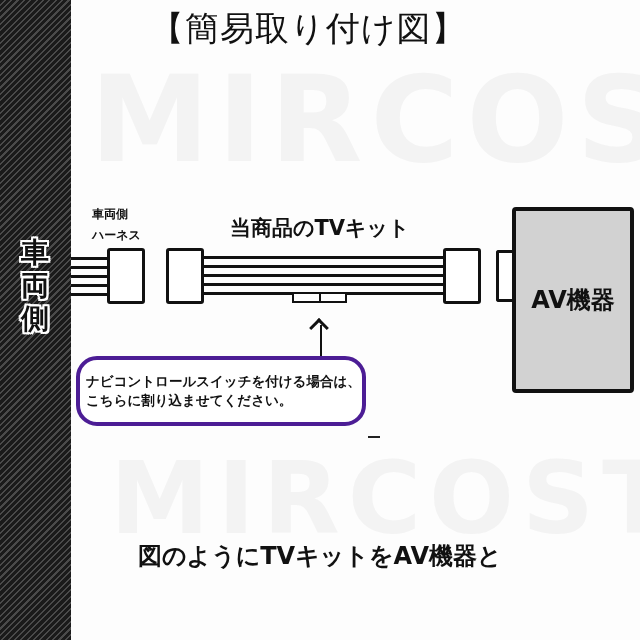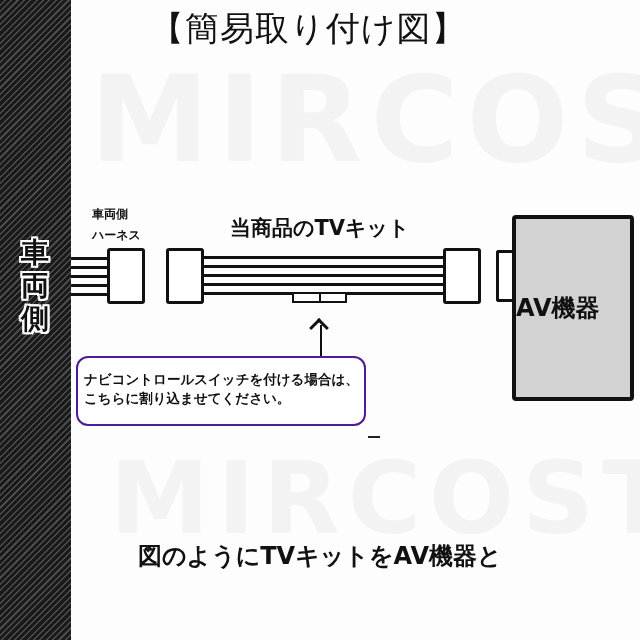--- a/index.html
+++ b/index.html
@@ -8,24 +8,24 @@
   .side-strip { position:absolute; left:0; top:0; width:71px; height:640px;
     background: repeating-linear-gradient(135deg, #1a1a1a 0px, #1a1a1a 3px, #4a4a4a 3px, #4a4a4a 4.5px); }
   .side-label { position:absolute; left:10px; top:236px; width:50px; font-size:28px; font-weight:bold;
     color:#111; line-height:33px; text-align:center;
     text-shadow: -2px -2px 0 #fff, 2px -2px 0 #fff, -2px 2px 0 #fff, 2px 2px 0 #fff, 0 2px 0 #fff, 0 -2px 0 #fff, 2px 0 0 #fff, -2px 0 0 #fff; }
   .watermark { position:absolute; color:#f3f3f3; font-family:"DejaVu Sans", sans-serif; font-weight:bold; letter-spacing:8px; z-index:0; }
   .title { position:absolute; left:150px; top:6px; font-size:34px; font-weight:normal; letter-spacing:1px; z-index:2; }
   .lbl { position:absolute; font-weight:bold; z-index:2; }
   .box { position:absolute; border:3px solid #111; background:#fff; border-radius:3px; box-sizing:border-box; z-index:2; }
   .wire { position:absolute; height:3px; background:#111; z-index:1; }
-  .av { position:absolute; left:512px; top:215px; width:122px; height:186px; border:4px solid #111; border-radius:4px;
-        background:#d2d2d2; box-sizing:border-box; z-index:2; display:flex; align-items:center; justify-content:flex-start; }
+  .av { position:absolute; left:512px; top:207px; width:122px; height:186px; border:4px solid #111; border-radius:4px;
+        background:#d2d2d2; box-sizing:border-box; z-index:2; display:flex; align-items:center; justify-content:center; }
   .av span { font-size:24px; font-weight:bold; }
-  .bubble { position:absolute; left:76px; top:356px; width:290px; height:70px; border:2px solid #4c1d95; border-radius:12px; background:#fff;
+  .bubble { position:absolute; left:76px; top:356px; width:290px; height:70px; border:4px solid #4c1d95; border-radius:21px; background:#fff;
     box-sizing:border-box; padding:12px 0 0 6px; font-size:13.5px; font-weight:bold; line-height:19px; z-index:2; }
   .arrow-shaft { position:absolute; left:320px; top:325px; width:2px; height:32px; background:#111; z-index:2; }
   .arrow-head { position:absolute; left:312px; top:321px; width:14px; height:14px; border-left:3px solid #111; border-top:3px solid #111;
     transform:rotate(45deg); box-sizing:border-box; z-index:2; }
   .switch { position:absolute; top:292px; height:11px; border:2px solid #111; background:#fff; box-sizing:border-box; z-index:3; }
   .bottom-text { position:absolute; left:138px; top:538px; font-size:24px; font-weight:bold; line-height:36px; z-index:2; }
   .hline { position:absolute; left:368px; top:436px; width:12px; height:2px; background:#222; }
 </style>
 </head>
 <body>

